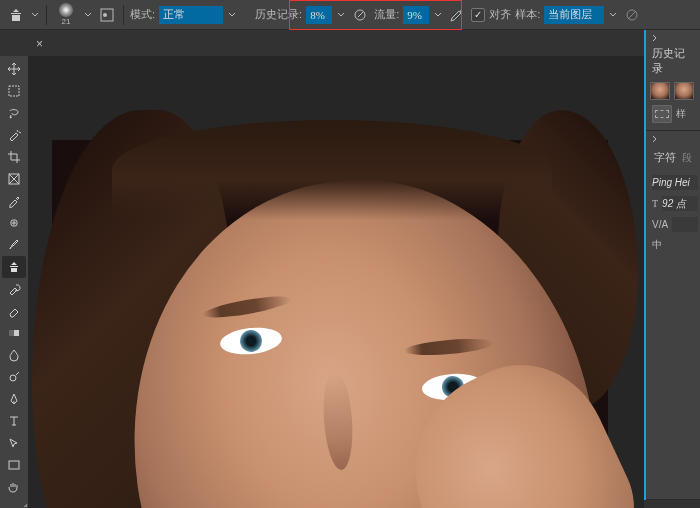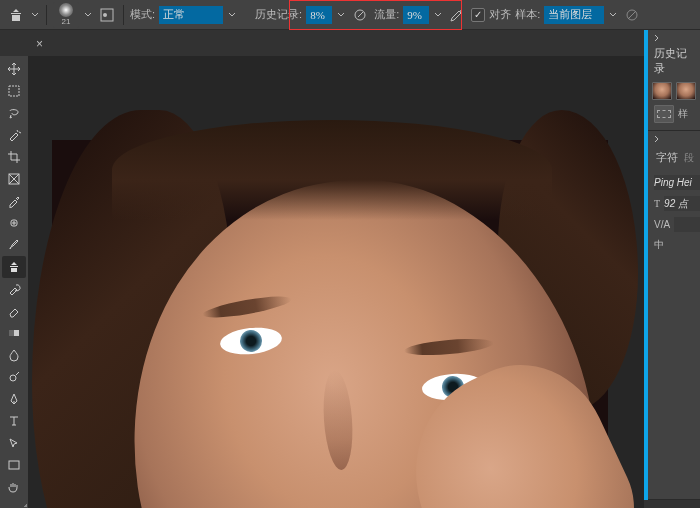--- a/index.html
+++ b/index.html
@@ -49,21 +49,21 @@
 .eye-r { left: 370px; top: 234px; transform: rotate(-4deg); }
 .brow { position: absolute; width: 90px; height: 14px; background: linear-gradient(90deg, transparent, #5b3a28 20%, #6a4430 60%, transparent); border-radius: 50%; }
 .brow-l { left: 150px; top: 160px; transform: rotate(-10deg); }
 .brow-r { left: 352px; top: 200px; transform: rotate(-5deg); }
 .nose-shadow { position: absolute; left: 272px; top: 230px; width: 28px; height: 100px; background: linear-gradient(180deg, transparent, rgba(120,70,50,0.35) 70%, rgba(100,55,40,0.5)); border-radius: 50%; transform: rotate(-4deg); }
 .lips { position: absolute; left: 188px; top: 370px; width: 150px; height: 52px; background: radial-gradient(ellipse at 50% 45%, #d88e84 0%, #c17068 40%, #a05650 80%); border-radius: 50% 50% 48% 48% / 60% 60% 40% 40%; transform: rotate(-6deg); }
 .lips::after { content:""; position: absolute; left:0; right:0; top:48%; height:2px; background: rgba(90,40,35,0.5); }
 .hand { position: absolute; right: -10px; bottom: -30px; width: 200px; height: 220px; background: radial-gradient(ellipse at 40% 40%, #d9a688 0%, #c8906e 50%, #9a6a52 100%); border-radius: 50% 40% 30% 50%; transform: rotate(-25deg); }
 
 
-.right-col { position: absolute; right: 0; top: 30px; width: 56px; bottom: 8px; background: #424242; border-left: 4px solid #0ea5e9; display: flex; flex-direction: column; }
+.right-col { position: absolute; right: 0; top: 30px; width: 56px; bottom: 8px; background: #424242; border-left: 2px solid #0ea5e9; display: flex; flex-direction: column; }
 .panel { border-bottom: 1px solid #2a2a2a; padding: 4px 4px; }
 .panel-title { font-size: 11px; color: #ccc; padding: 4px 2px; }
 .thumb-row { display: flex; gap: 4px; padding: 2px 0; }
 .thumb { width: 20px; height: 18px; background: #555; border: 1px solid #666; border-radius: 1px; position: relative; overflow: hidden; }
 .thumb.person::after { content:""; position:absolute; inset:0; background: radial-gradient(circle at 50% 40%, #d9a587 0%, #a7745a 50%, #1a0d0d 100%); }
 .thumb.snap { background: #565656; }
 .thumb.snap::after { content:""; position:absolute; left:2px; right:2px; top:4px; bottom:4px; border:1px dashed #aaa; }
 .panel-row { display:flex; align-items:center; gap:4px; padding: 3px 2px; font-size: 10px; color:#bbb; }
 .panel-field { background:#3a3a3a; border:none; color:#ddd; font-size:10px; height:15px; width:36px;font-style:italic; }
 .tiny-icon { width:15px; height:15px; display:flex; align-items:center; justify-content:center; }

